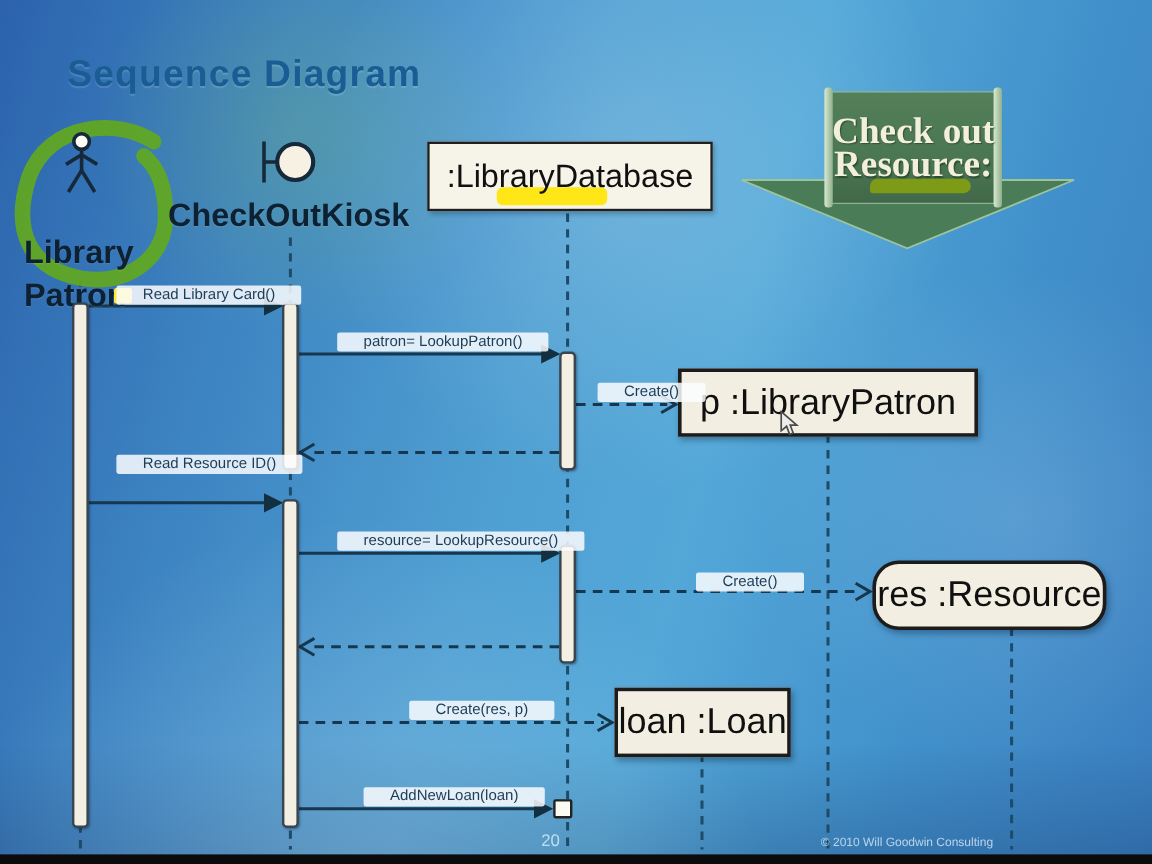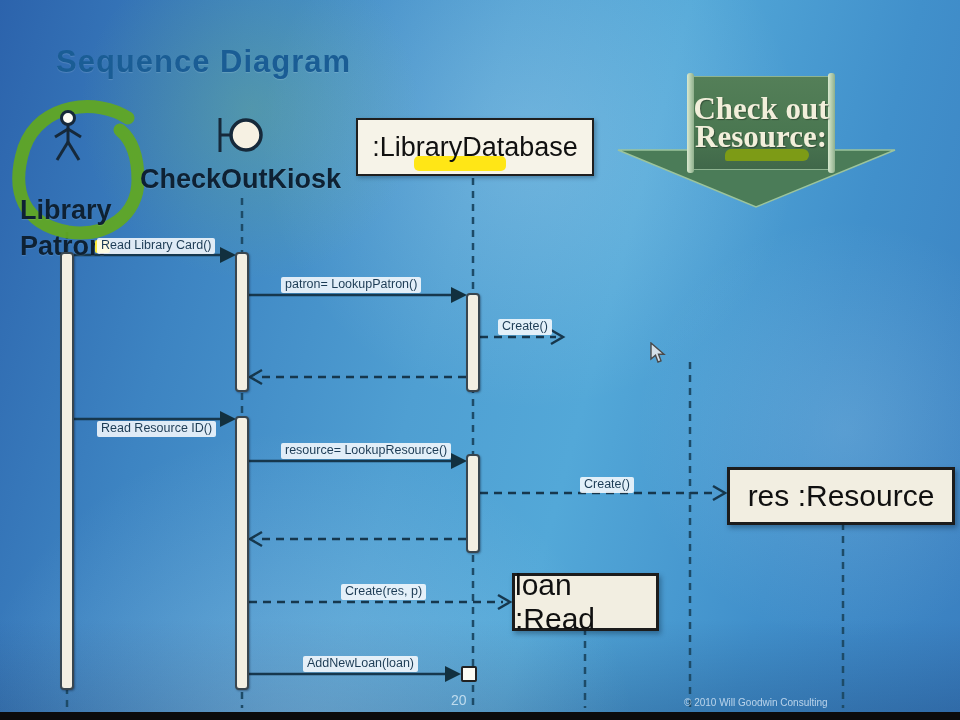--- a/index.html
+++ b/index.html
@@ -35,21 +35,21 @@
   .act-bar{
     position:absolute;width:14px;background:#f3efe2;border:2px solid #39464f;border-radius:4px;
     box-sizing:border-box;box-shadow:1px 1px 2px rgba(0,10,30,0.35);
   }
   .act-square{
     position:absolute;left:461px;top:666px;width:16px;height:16px;background:#fcfbf3;
     border:2px solid #222;border-radius:2px;box-sizing:border-box;
   }
   .msg-label{
     position:absolute;font-size:12.5px;line-height:15px;color:#1d3c55;
-    background:rgba(252,253,255,0.85);padding:0 4px 1px;border-radius:2px;white-space:nowrap;z-index:6;
+    background:rgba(252,253,255,0.85);padding:0 22px 1px;border-radius:2px;white-space:nowrap;z-index:6;
   }
   .hl-tick{position:absolute;left:95px;top:240px;width:15px;height:13px;background:#fbe93a;z-index:5;border-radius:2px;}
   .callout-box{
     position:absolute;left:73px;top:8px;width:146px;height:94px;
     background:linear-gradient(180deg,#547f58 0%,#4a7751 60%,#41684a 100%);
     border:1px solid #8fb491;box-sizing:border-box;z-index:2;
     display:flex;flex-direction:column;align-items:center;justify-content:center;
   }
   .callout-box::before,.callout-box::after{
     content:"";position:absolute;top:-4px;bottom:-4px;width:7px;border-radius:3px;
@@ -157,28 +157,29 @@
     </div>
   </div>
 
   <div class="act-bar" style="left:60px;top:252px;height:438px;"></div>
   <div class="act-bar" style="left:235px;top:252px;height:140px;"></div>
   <div class="act-bar" style="left:235px;top:416px;height:274px;"></div>
   <div class="act-bar" style="left:466px;top:293px;height:99px;"></div>
   <div class="act-bar" style="left:466px;top:454px;height:99px;"></div>
   <div class="act-square"></div>
 
-  <div class="obj-box" style="left:727px;top:467px;width:228px;height:58px;">res :Resource</div>
-  <div class="obj-box" style="left:512px;top:573px;width:147px;height:58px;">loan :Read</div>
+  <div class="obj-box" style="left:565px;top:307px;width:250px;height:57px;">p :LibraryPatron</div>
+  <div class="obj-box" style="left:727px;top:467px;width:195px;height:58px;border-radius:22px;">res :Resource</div>
+  <div class="obj-box" style="left:512px;top:573px;width:147px;height:58px;">loan :Loan</div>
 
   <div class="hl-tick"></div>
   <div class="msg-label" style="left:97px;top:238px;">Read Library Card()</div>
   <div class="msg-label" style="left:281px;top:277px;">patron= LookupPatron()</div>
   <div class="msg-label" style="left:498px;top:319px;">Create()</div>
-  <div class="msg-label" style="left:97px;top:421px;">Read Resource ID()</div>
+  <div class="msg-label" style="left:97px;top:379px;">Read Resource ID()</div>
   <div class="msg-label" style="left:281px;top:443px;">resource= LookupResource()</div>
   <div class="msg-label" style="left:580px;top:477px;">Create()</div>
   <div class="msg-label" style="left:341px;top:584px;">Create(res, p)</div>
   <div class="msg-label" style="left:303px;top:656px;">AddNewLoan(loan)</div>
 
   <svg class="abs" width="16" height="22" viewBox="0 0 16 22" style="left:650px;top:342px;">
     <path d="M1,1 L1,17 L5.5,13.2 L8,20 L11,18.8 L8.5,12.2 L14,12.2 Z" fill="rgba(235,235,235,0.85)" stroke="#4a4a4a" stroke-width="1.4"></path>
   </svg>
 
   <div class="abs footer-num">20</div>

